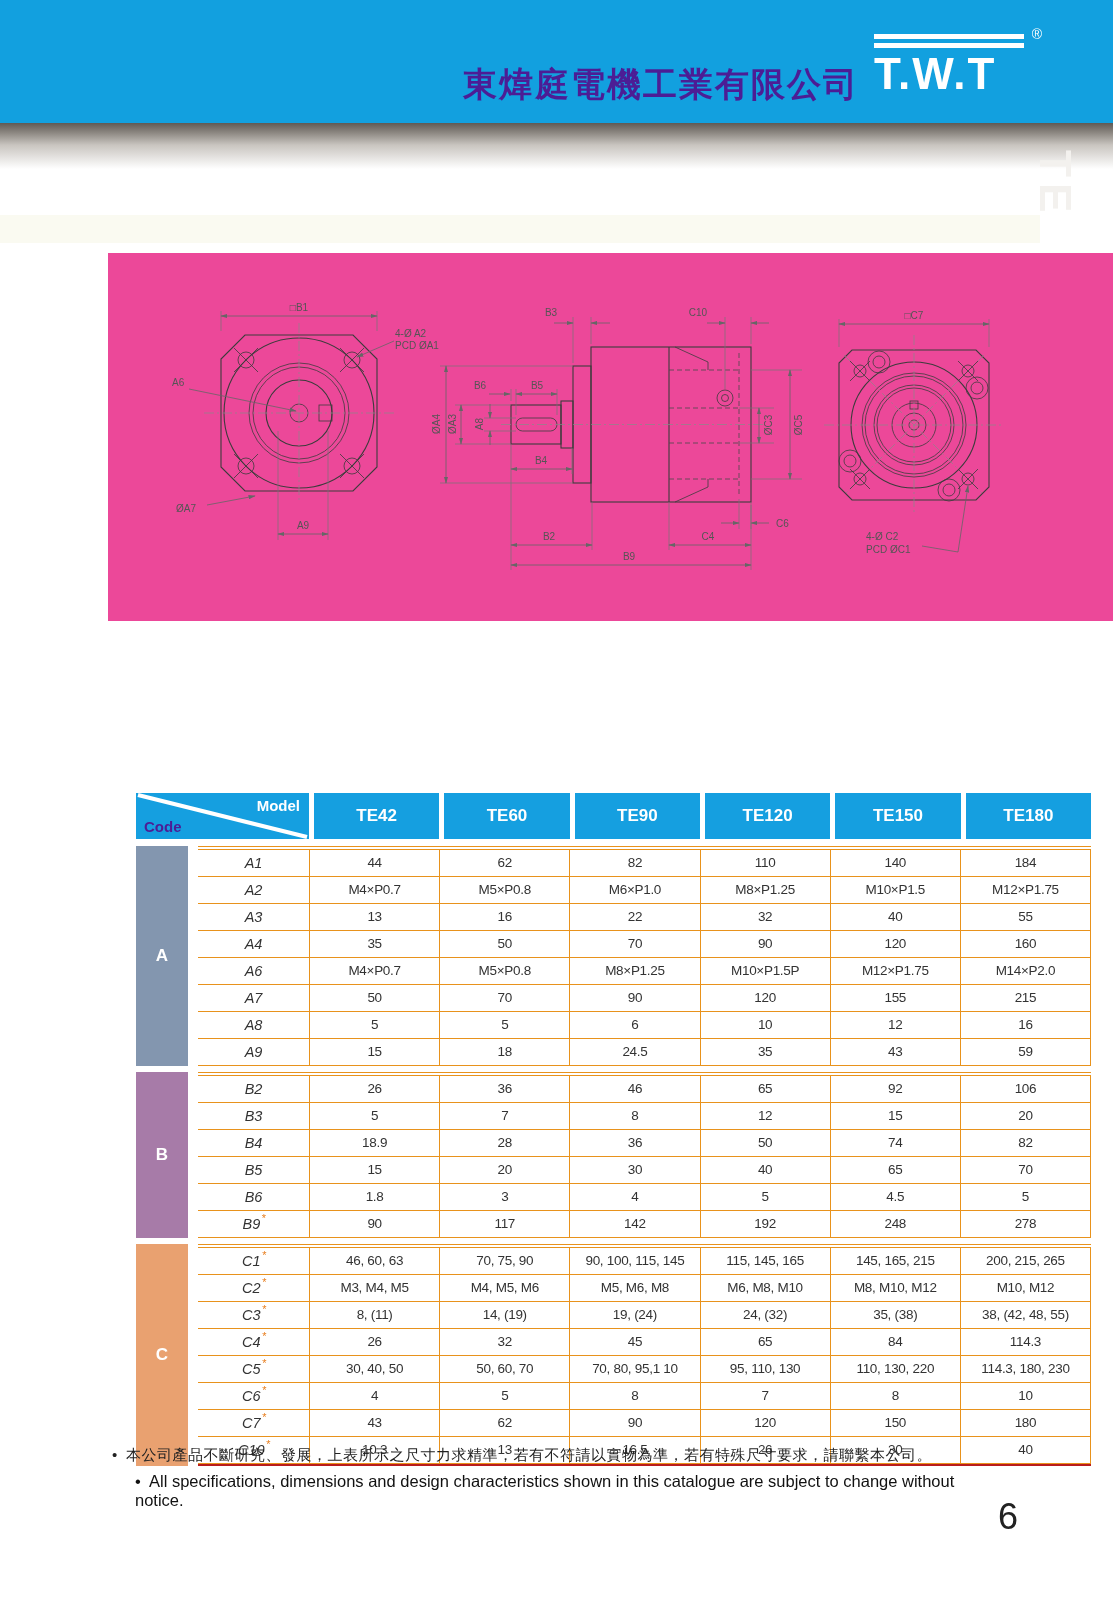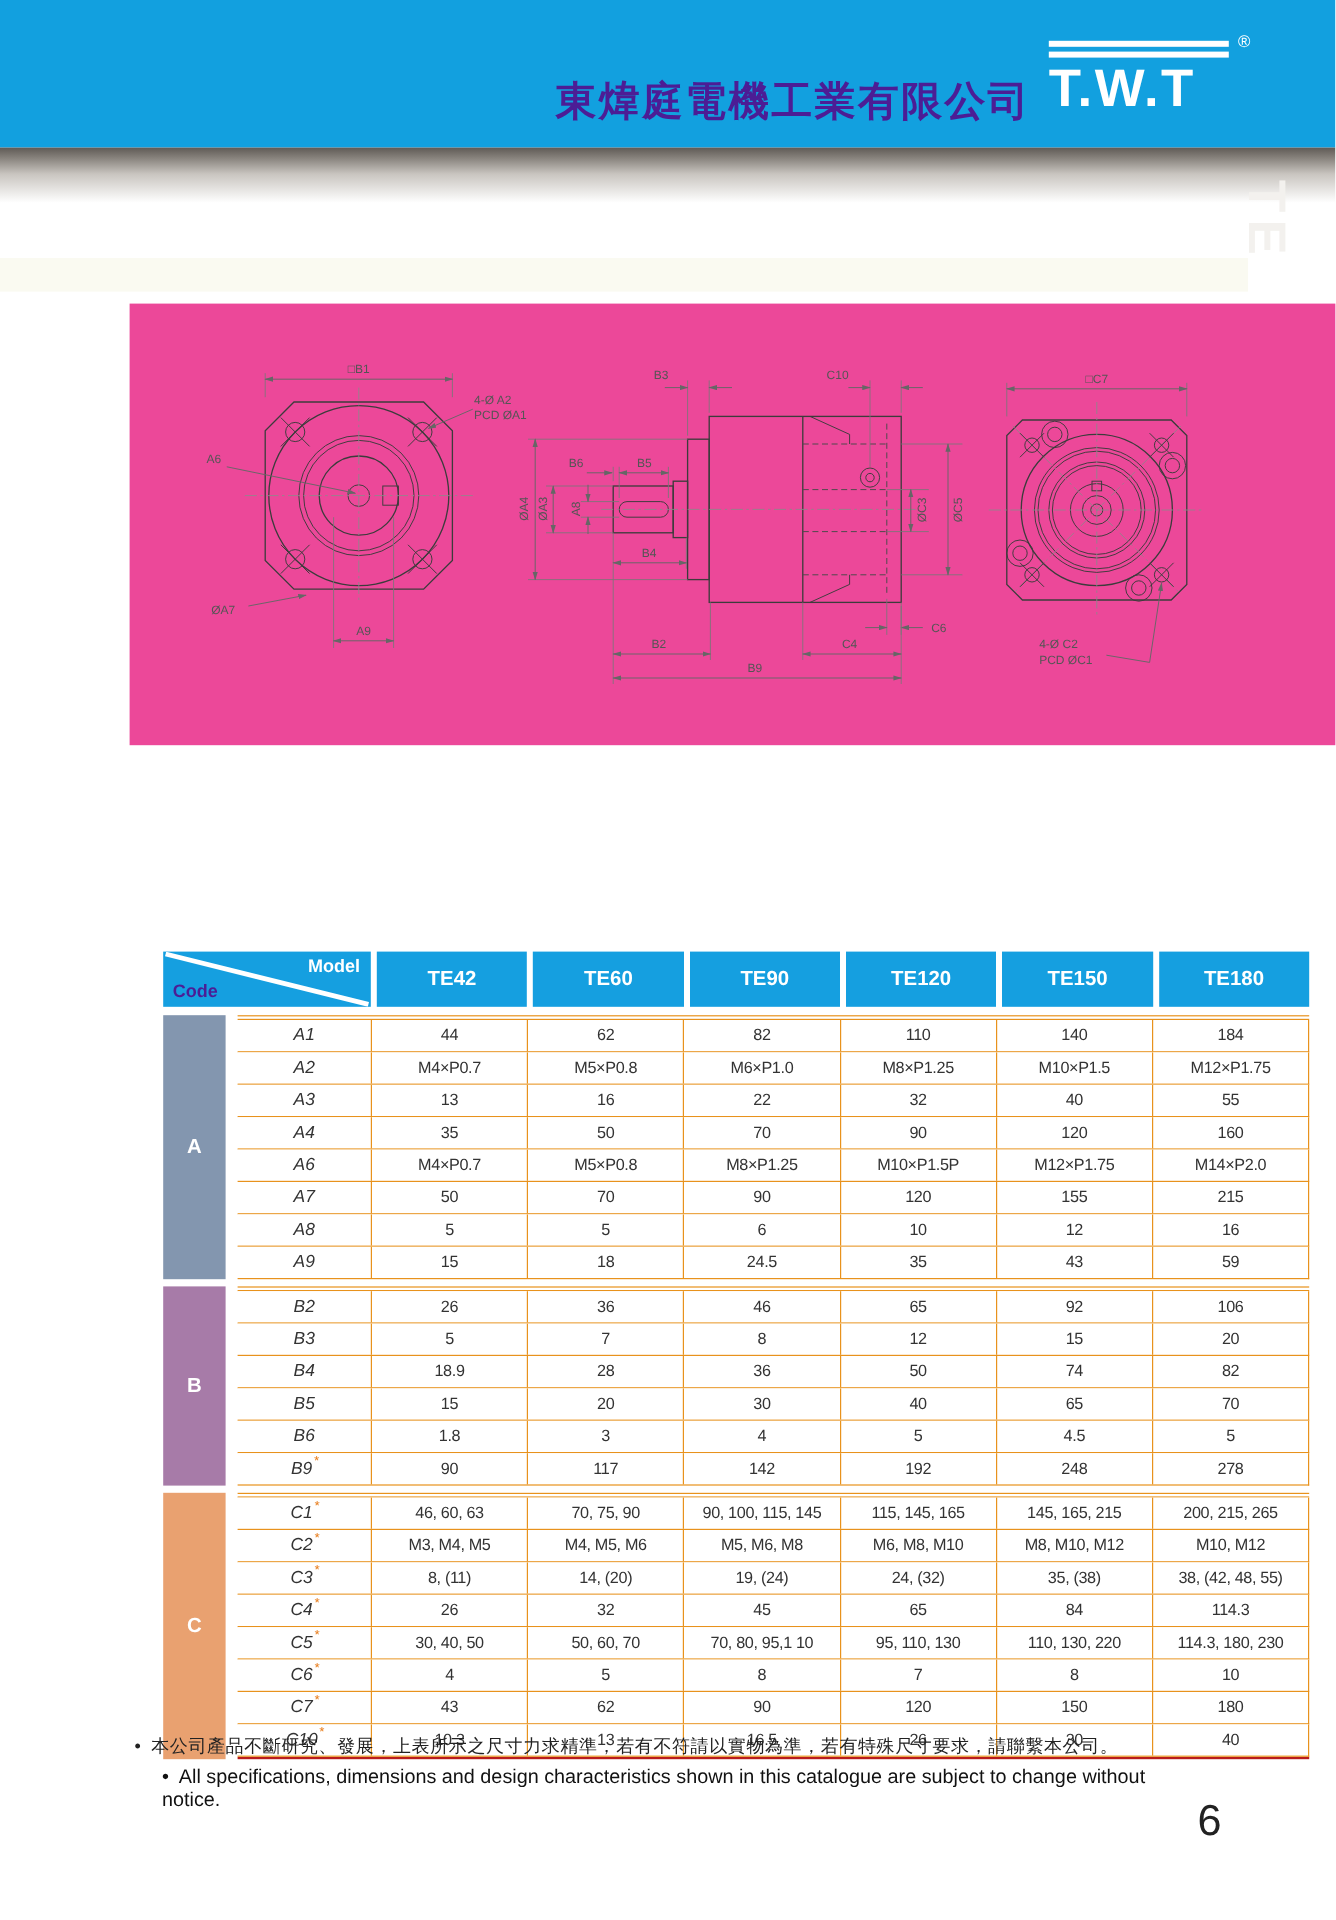--- a/index.html
+++ b/index.html
@@ -426,21 +426,21 @@
               <div class="tval">M3, M4, M5</div>
               <div class="tval">M4, M5, M6</div>
               <div class="tval">M5, M6, M8</div>
               <div class="tval">M6, M8, M10</div>
               <div class="tval">M8, M10, M12</div>
               <div class="tval">M10, M12</div>
             </div>
             <div class="trow">
               <div class="tlabel">C3<sup class="star">*</sup></div>
               <div class="tval">8, (11)</div>
-              <div class="tval">14, (20)</div>
+              <div class="tval">14, (19)</div>
               <div class="tval">19, (24)</div>
               <div class="tval">24, (32)</div>
               <div class="tval">35, (38)</div>
               <div class="tval">38, (42, 48, 55)</div>
             </div>
             <div class="trow">
               <div class="tlabel">C4<sup class="star">*</sup></div>
               <div class="tval">26</div>
               <div class="tval">32</div>
               <div class="tval">45</div>

